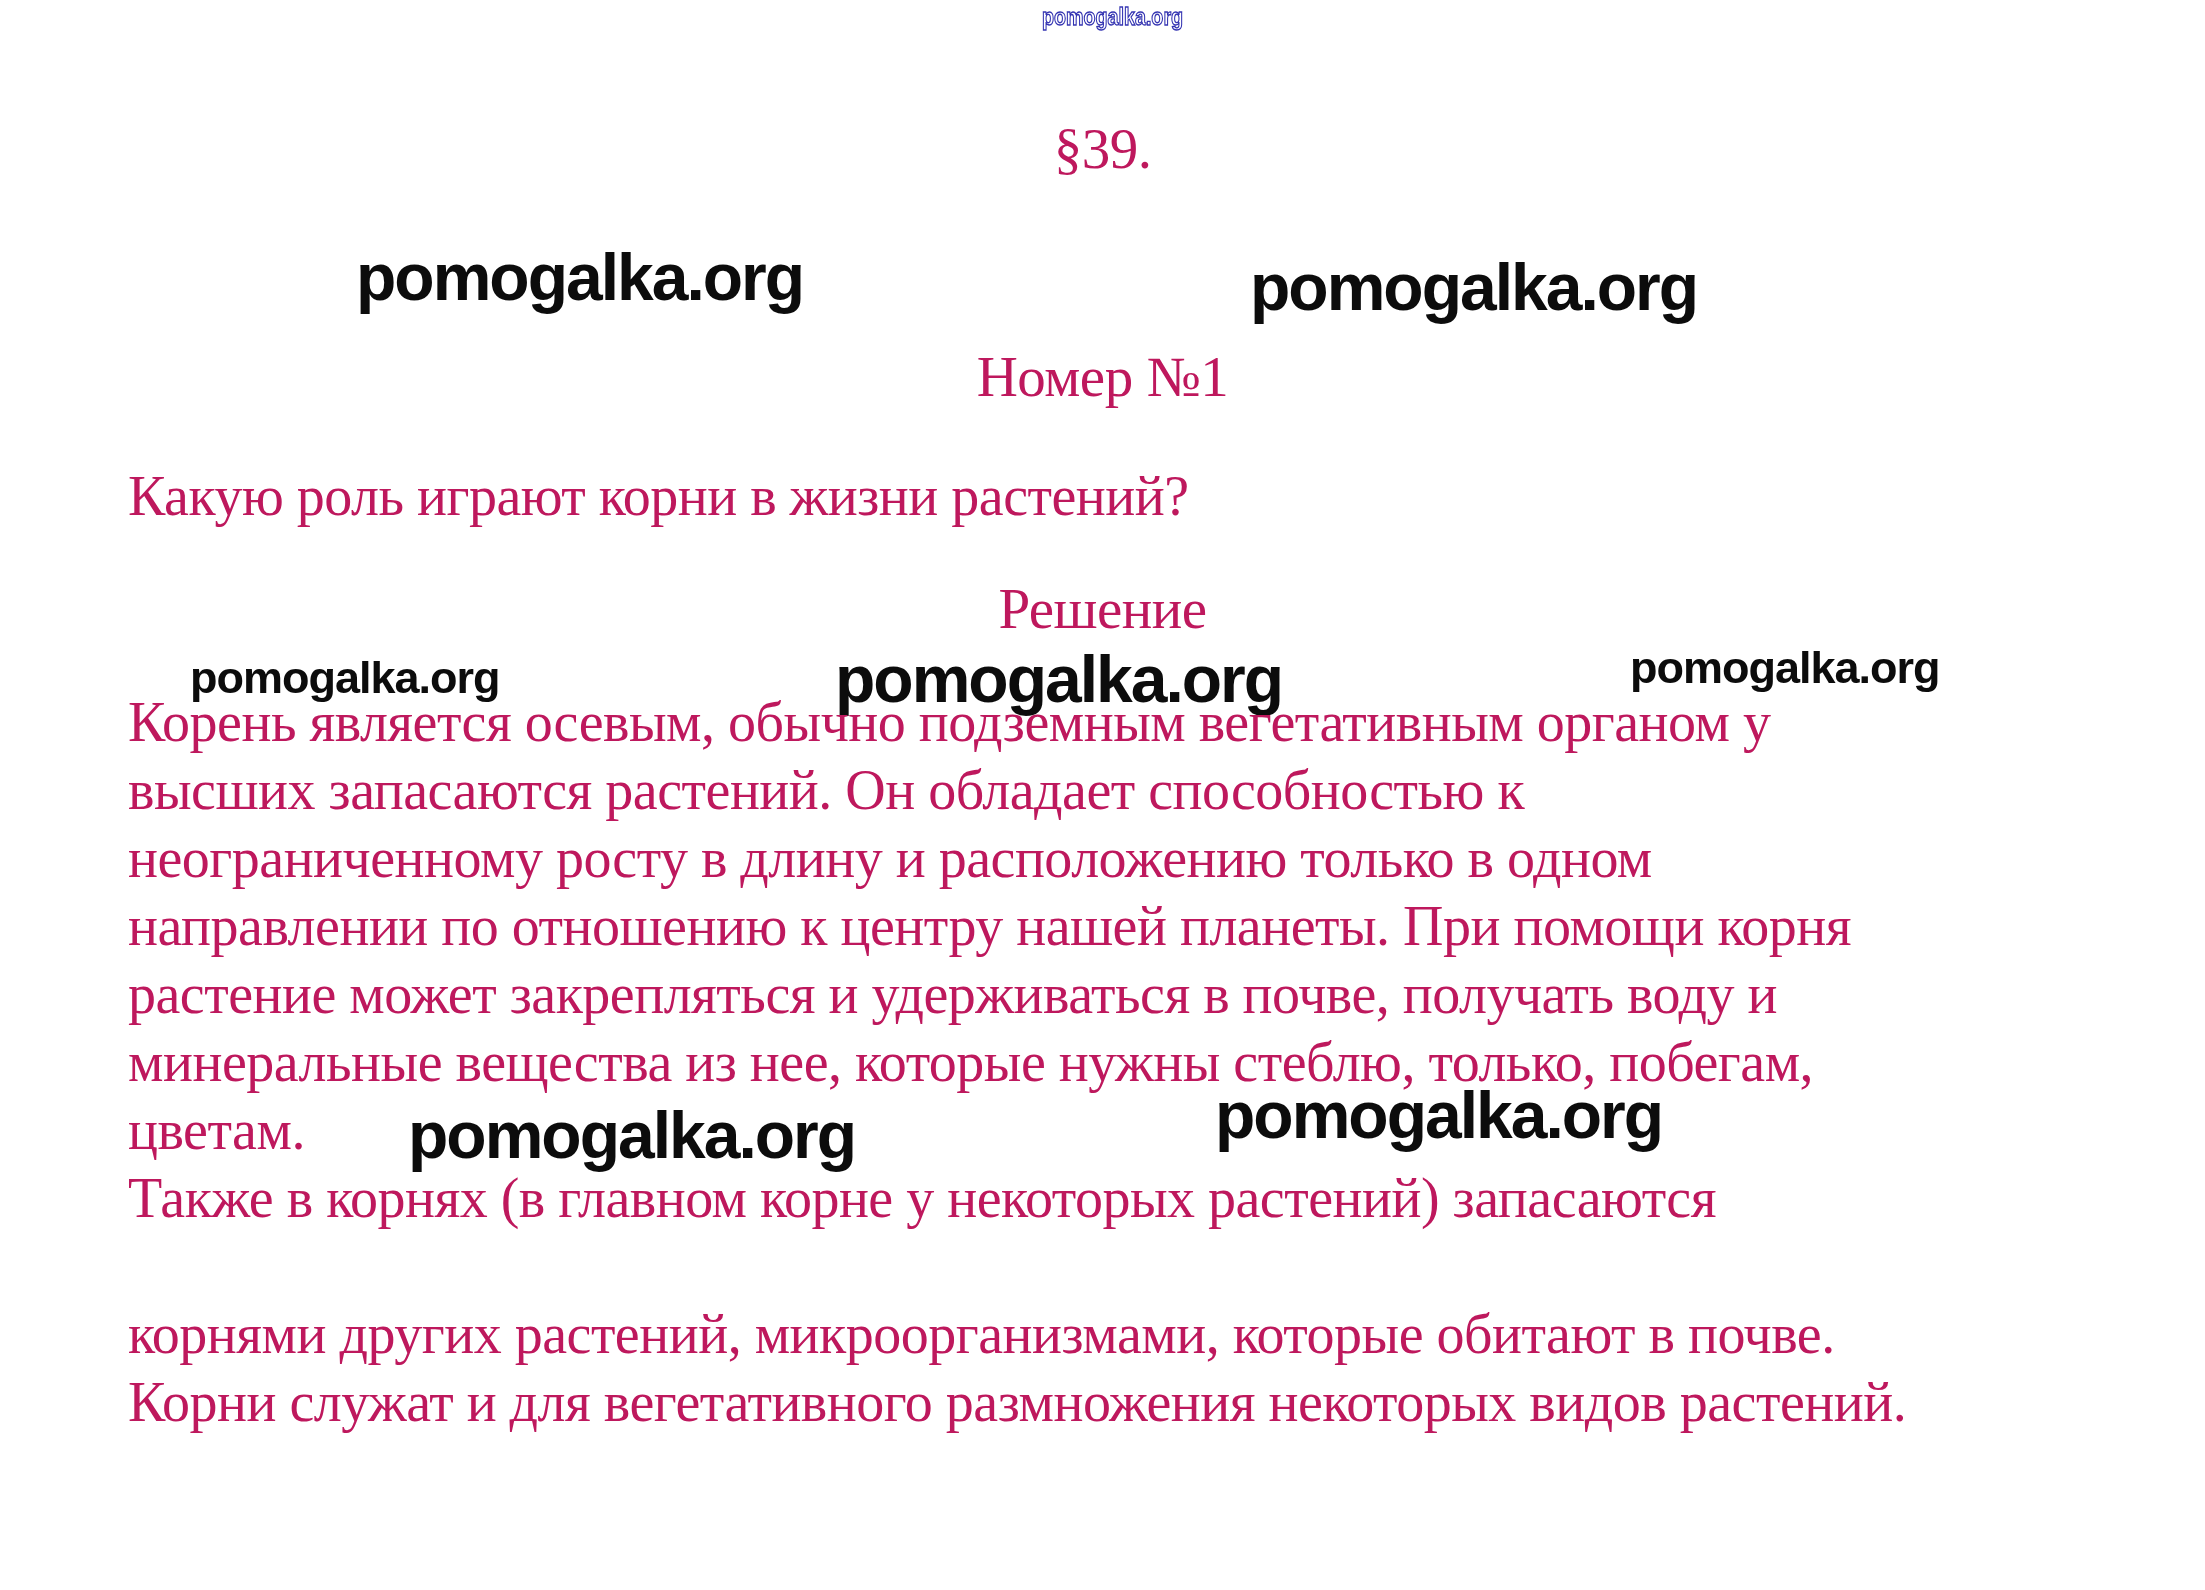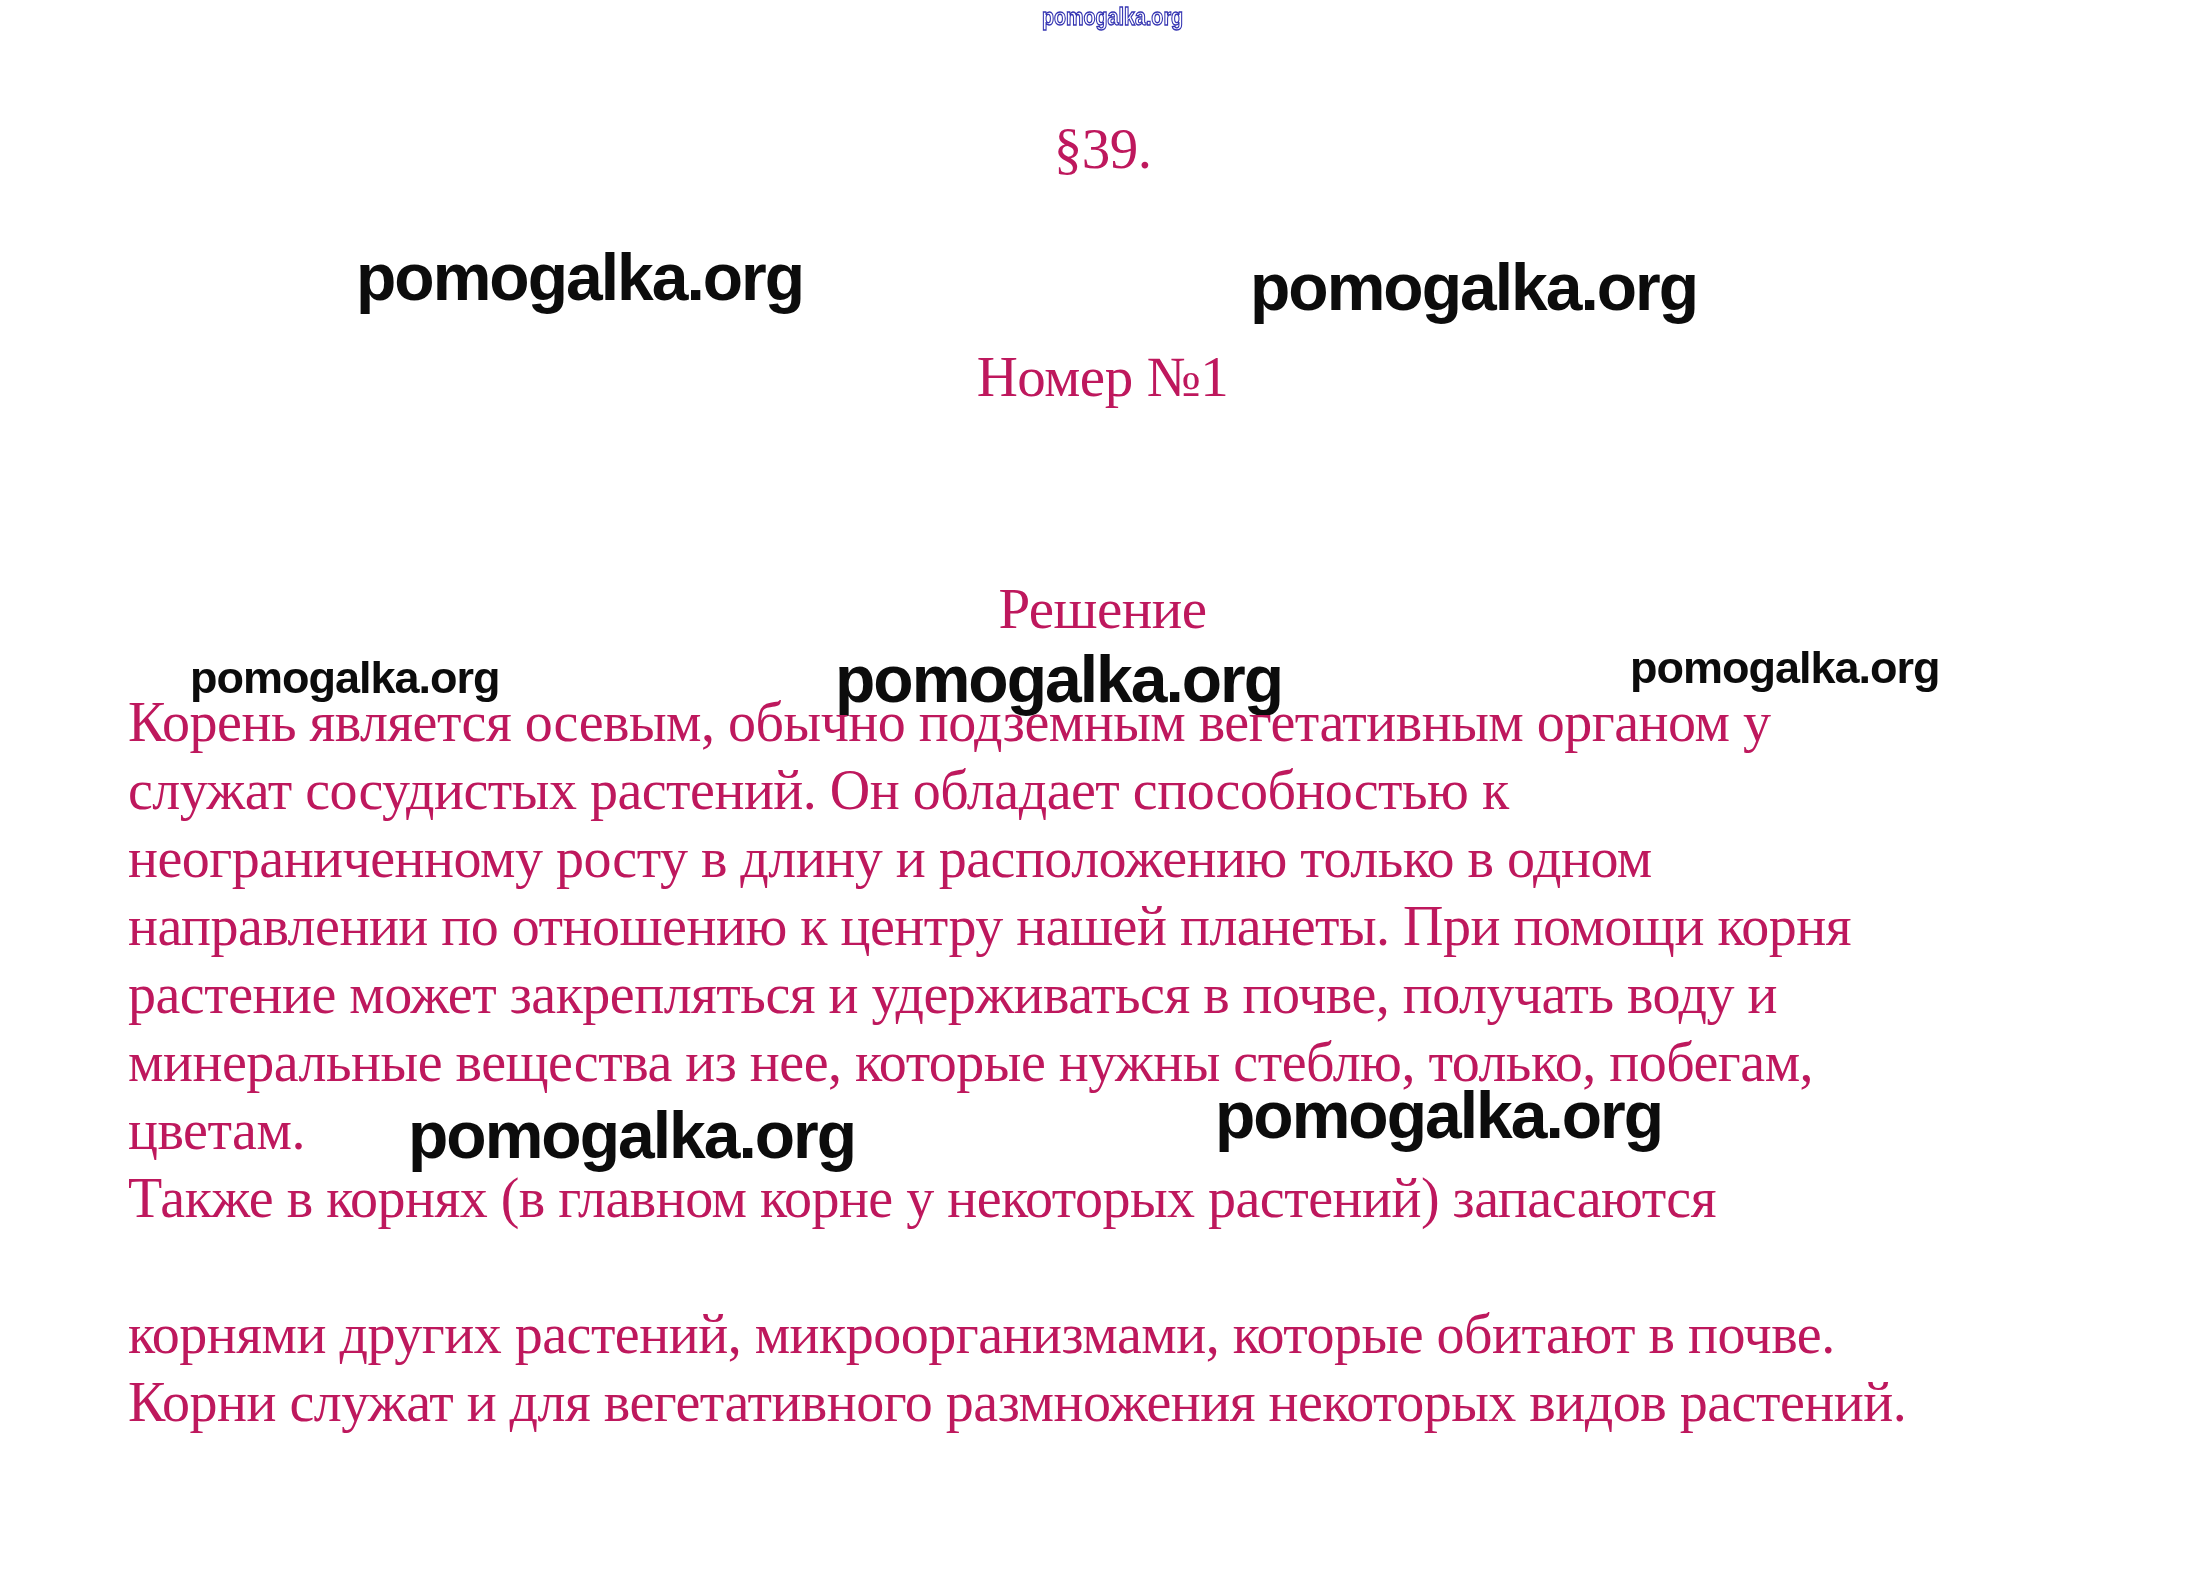--- a/index.html
+++ b/index.html
@@ -60,29 +60,30 @@
 
   <div class="abs wm-outline" style="left: 1042px; top: 3px; -webkit-text-stroke: 1.3px rgb(52, 52, 178);">pomogalka.org</div>
 
   <div class="abs centered serif heading" style="top:116px;">§39.</div>
 
   <div class="abs wm wm-big" style="left: 356px; top: 240px; color: rgb(12, 12, 12);">pomogalka.org</div>
   <div class="abs wm wm-big" style="left: 1250px; top: 250px; color: rgb(12, 12, 12);">pomogalka.org</div>
 
   <div class="abs centered serif heading" style="top:344px;">Номер №1</div>
 
+  <div class="abs serif question-line" style="top:462px;">Какую роль играют корни в жизни растений?</div>
 
   <div class="abs centered serif heading" style="top:576px;">Решение</div>
 
   <div class="abs wm wm-small" style="left: 190px; top: 652px; color: rgb(12, 12, 12);">pomogalka.org</div>
   <div class="abs wm wm-big" style="left: 835px; top: 642px; color: rgb(12, 12, 12);">pomogalka.org</div>
   <div class="abs wm wm-small" style="left: 1630px; top: 642px; color: rgb(12, 12, 12);">pomogalka.org</div>
 
   <div class="abs serif body-line" style="top:688px;">Корень является осевым, обычно подземным вегетативным органом у</div>
-  <div class="abs serif body-line" style="top:756px;">служат сосудистых растений. Он обладает способностью к</div>
+  <div class="abs serif body-line" style="top:756px;">высших запасаются растений. Он обладает способностью к</div>
   <div class="abs serif body-line" style="top:824px;">неограниченному росту в длину и расположению только в одном</div>
   <div class="abs serif body-line" style="top:892px;">направлении по отношению к центру нашей планеты. При помощи корня</div>
   <div class="abs serif body-line" style="top:960px;">растение может закрепляться и удерживаться в почве, получать воду и</div>
   <div class="abs serif body-line" style="top:1028px;">минеральные вещества из нее, которые нужны стеблю, только, побегам,</div>
   <div class="abs serif body-line" style="top:1096px;">цветам.</div>
   <div class="abs serif body-line" style="top:1164px;">Также в корнях (в главном корне у некоторых растений) запасаются</div>
   <div class="abs serif body-line" style="top:1300px;">корнями других растений, микроорганизмами, которые обитают в почве.</div>
   <div class="abs serif body-line" style="top:1368px;">Корни служат и для вегетативного размножения некоторых видов растений.</div>
 
   <div class="abs wm wm-big" style="left: 408px; top: 1098px; color: rgb(12, 12, 12);">pomogalka.org</div>

